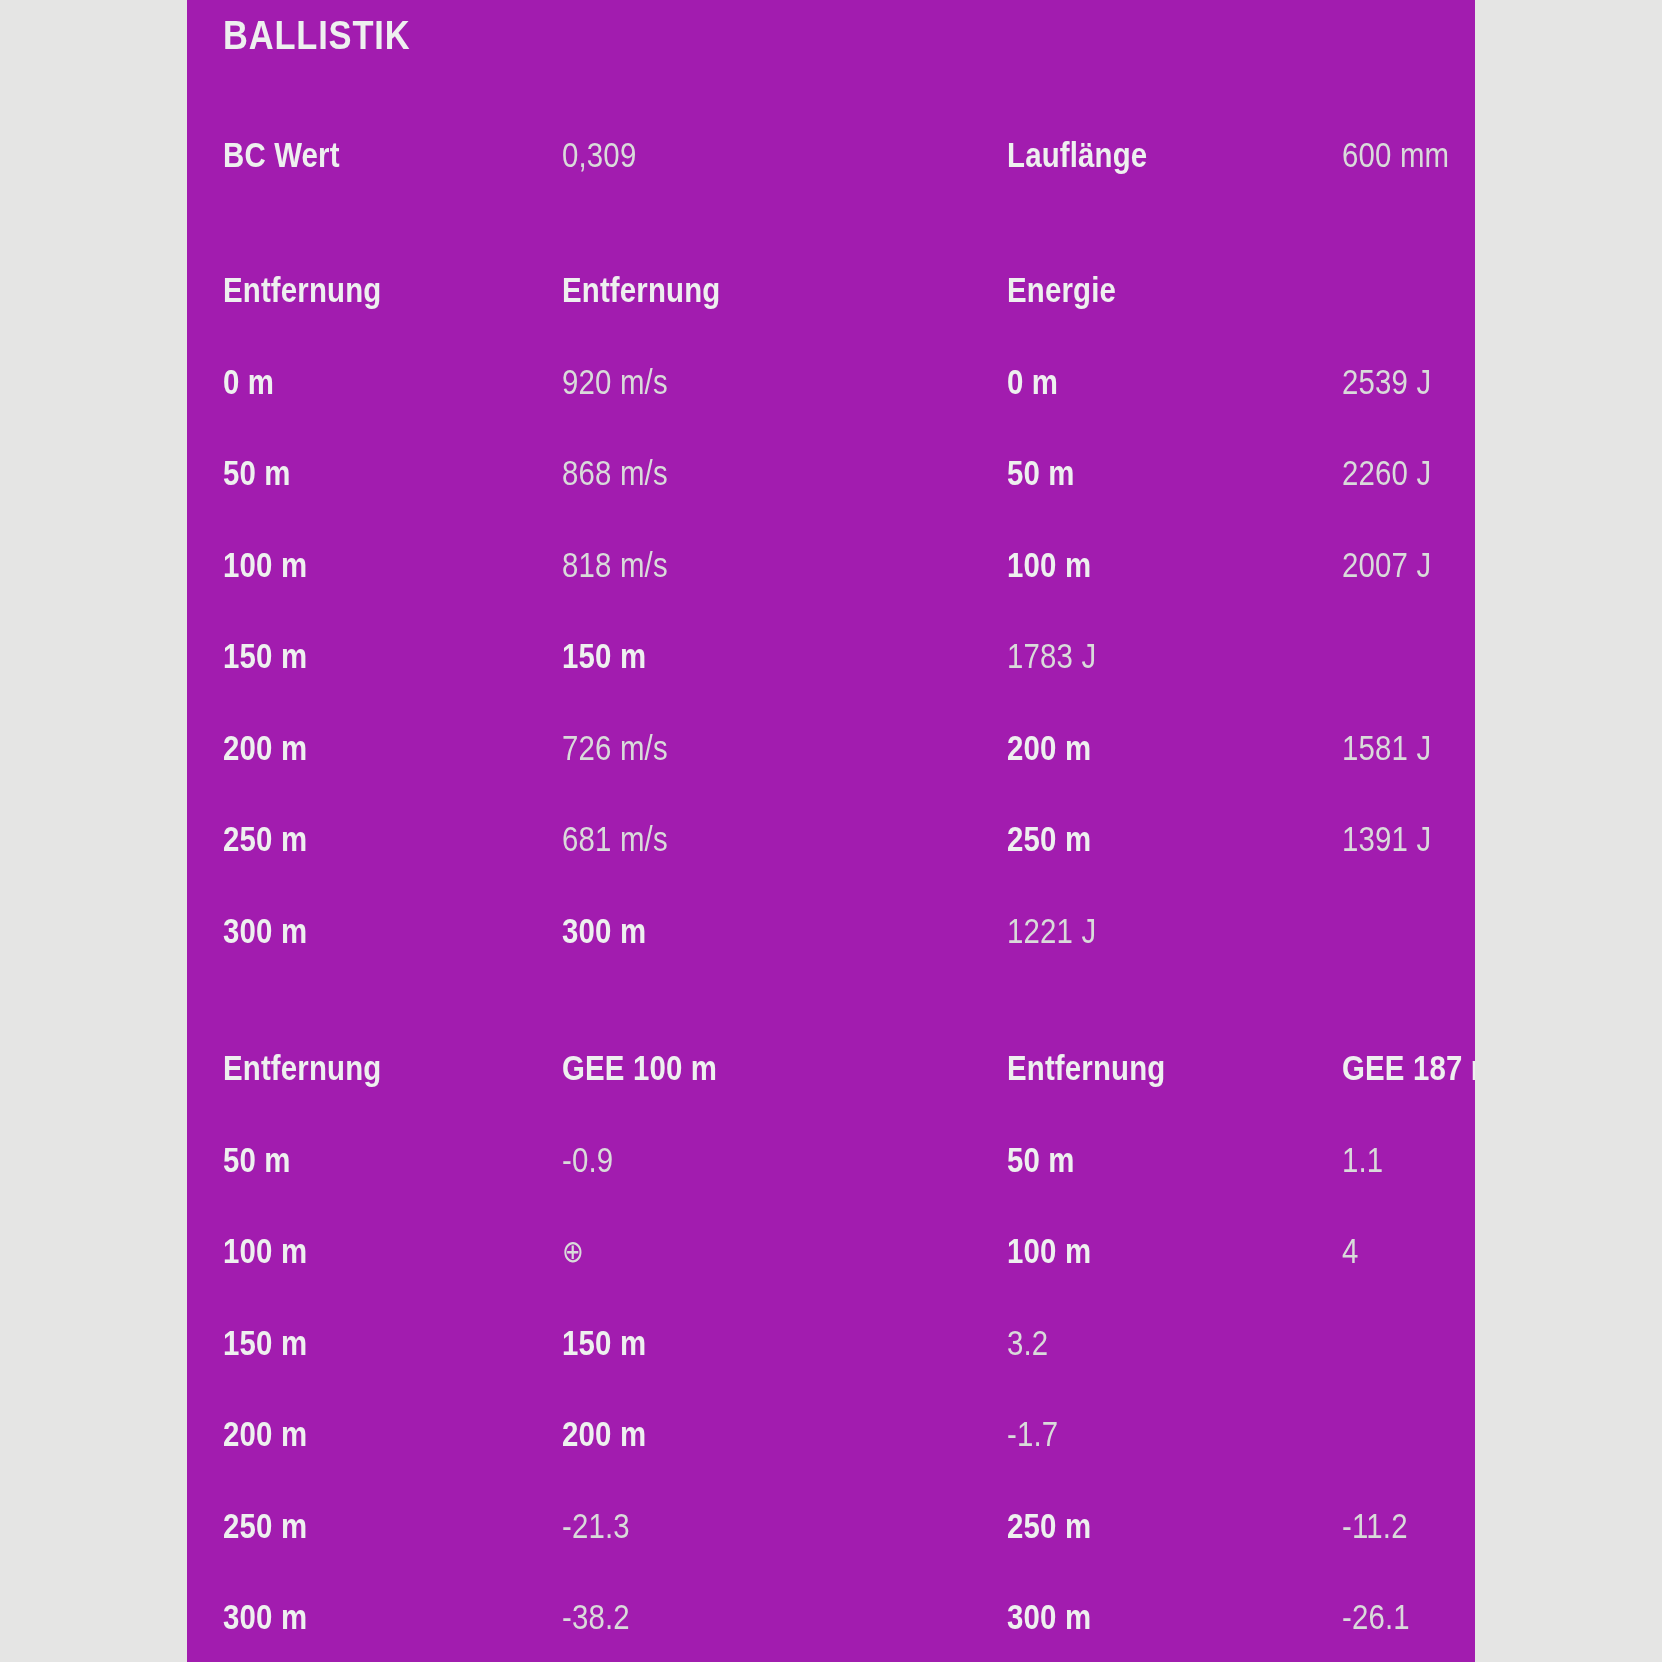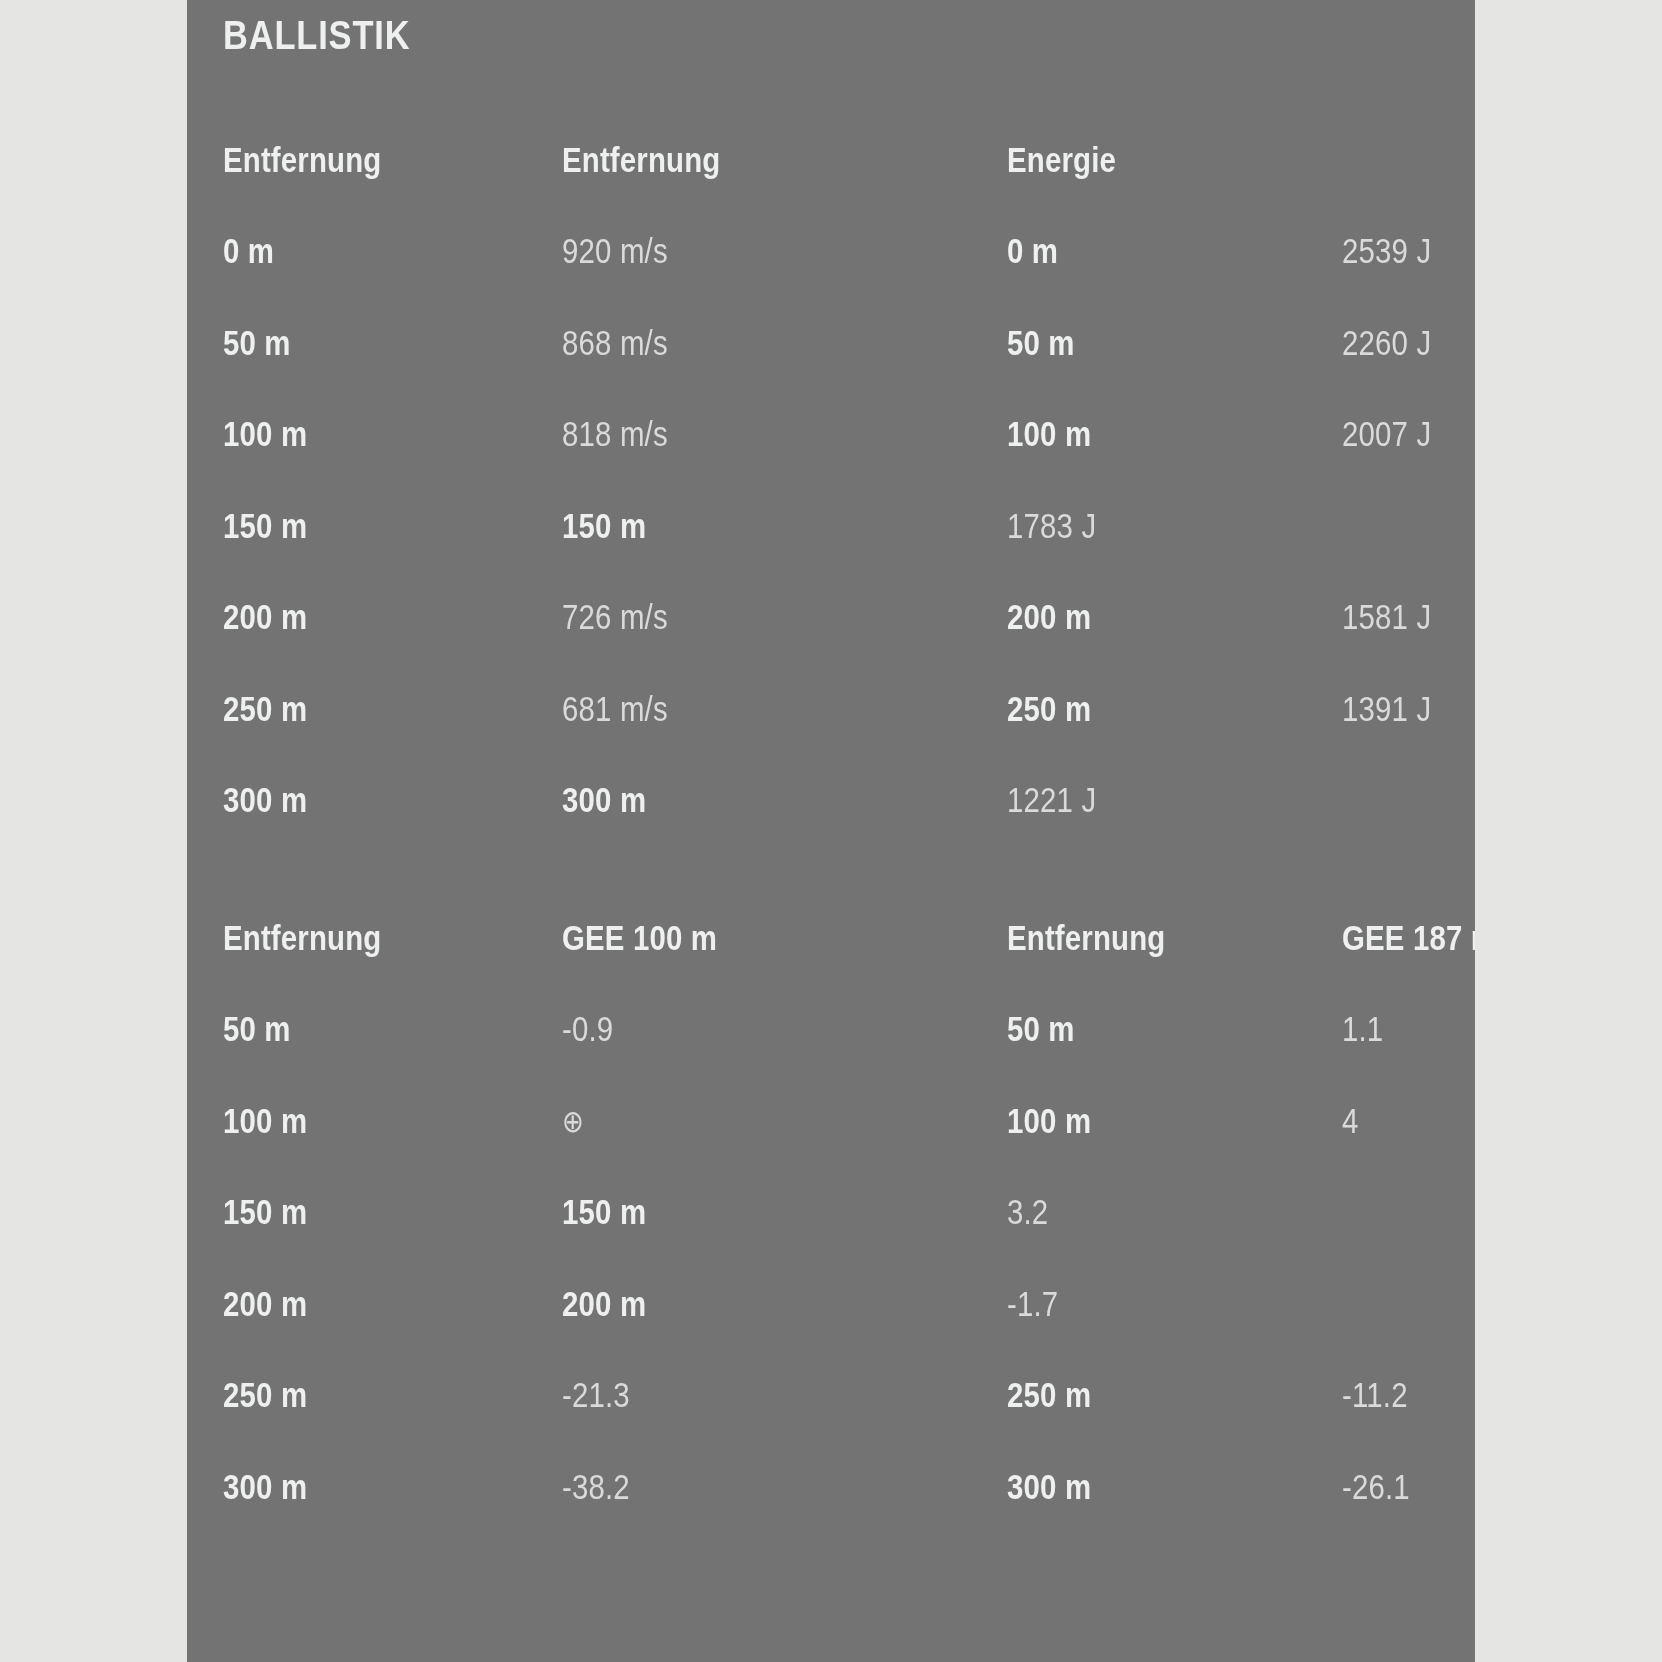--- a/index.html
+++ b/index.html
@@ -14,21 +14,21 @@
     height: 1662px;
     background: #e5e5e4;
     overflow: hidden;
   }
   .panel {
     position: absolute;
     left: 187px;
     top: 0;
     width: 1288px;
     height: 1662px;
-    background: #737373;
+    background: #a21caf;
     color: #e8eae9;
     box-sizing: border-box;
     padding: 0 12px 0 36px;
     overflow: hidden;
   }
   
   .t {
     display: inline-block;
     transform: scaleX(0.84);
     transform-origin: 0 50%;
@@ -75,20 +75,34 @@
 </head>
 <body>
 
 <div class="page">
   <div class="panel">
 
     <div class="title-row">
       <span class="t">BALLISTIK</span>
     </div>
 
+    <div class="info-block grid-row">
+      <div class="cell bold">
+        <span class="t">BC Wert</span>
+      </div>
+      <div class="cell reg">
+        <span class="t">0,309</span>
+      </div>
+      <div class="cell bold">
+        <span class="t">Lauflänge</span>
+      </div>
+      <div class="cell reg">
+        <span class="t">600 mm</span>
+      </div>
+    </div>
 
     <div class="table-1">
         <div class="grid-row">
           <div class="cell bold"><span class="t">Entfernung</span></div>
           <div class="cell bold"><span class="t">Entfernung</span></div>
           <div class="cell bold"><span class="t">Energie</span></div>
         </div>
         <div class="grid-row">
           <div class="cell bold"><span class="t">0 m</span></div>
           <div class="cell reg"><span class="t">920 m/s</span></div>

